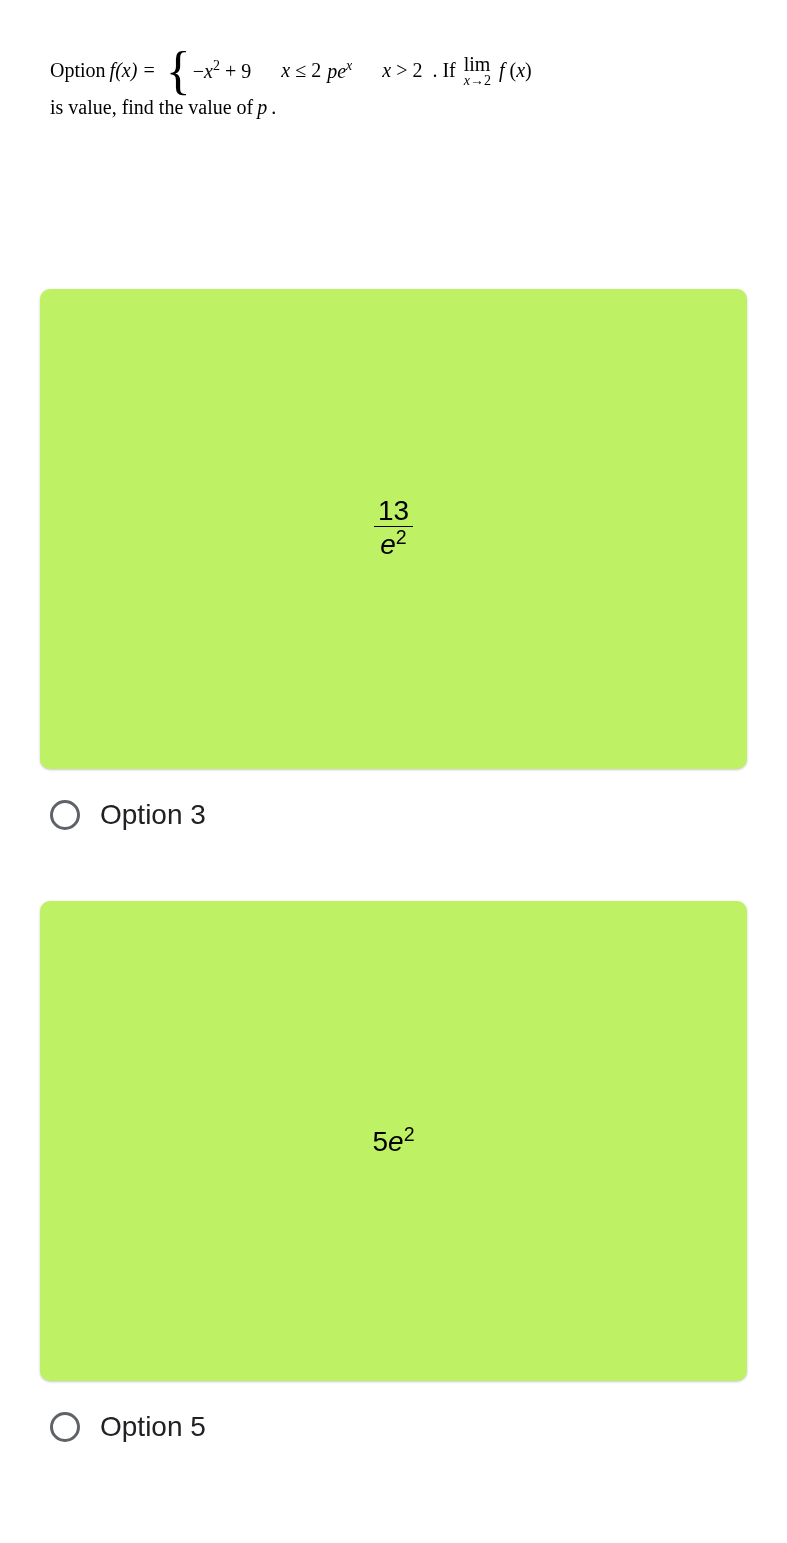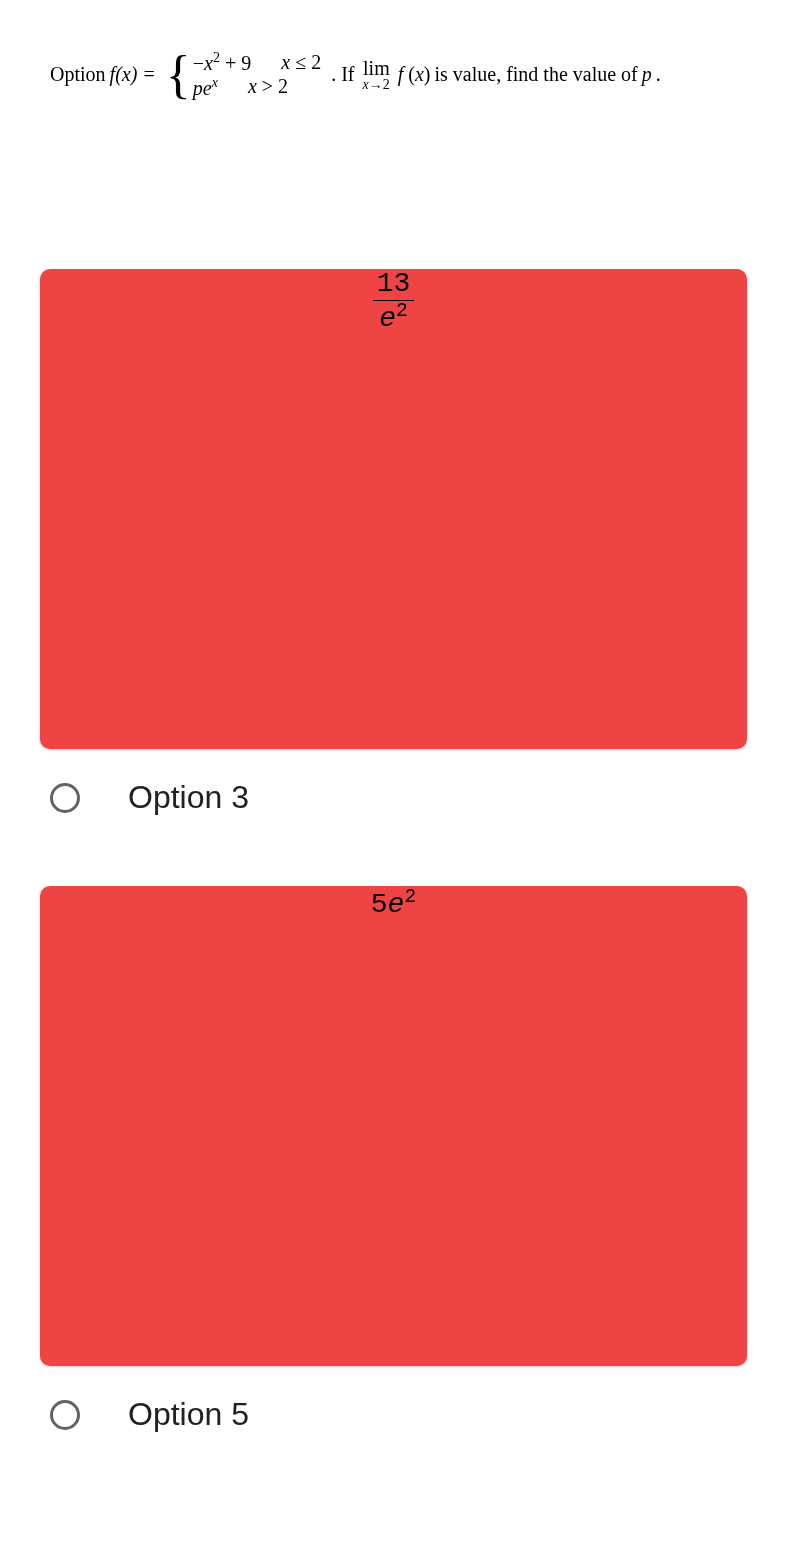--- a/index.html
+++ b/index.html
@@ -27,56 +27,58 @@
       margin: 0 6px;
     }
     .brace {
       font-size: 52px;
       font-weight: normal;
       line-height: 0.8;
       margin-right: 2px;
     }
     .piecewise-body {
       display: inline-flex;
-      flex-direction: column;
+      flex-direction: row;
+      gap: 6px;
     }
     .piecewise-row {
       display: flex;
       gap: 30px;
       align-items: center;
     }
     .italic {
       font-style: italic;
     }
     sup {
       font-size: 0.7em;
     }
     .limit {
       display: inline-flex;
       flex-direction: column;
-      align-items: flex-end;
+      align-items: flex-start;
       line-height: 1;
       margin: 0 4px;
     }
     .limit-top {
       font-size: 20px;
     }
     .limit-bottom {
       font-size: 14px;
     }
     .option-card {
-      background: #ef4444;
+      background: #bef264;
       border-radius: 10px;
       box-shadow: 0 1px 3px rgba(0,0,0,0.12), 0 1px 2px rgba(0,0,0,0.1);
       margin: 30px 20px 20px 20px;
       height: 480px;
       display: flex;
+      align-items: center;
       justify-content: center;
       font-size: 28px;
-      font-family: Liberation Mono, monospace;
+      font-family: Liberation Sans, sans-serif;
     }
     .fraction {
       display: inline-flex;
       flex-direction: column;
       align-items: center;
       line-height: 1.1;
     }
     .fraction-num {
       padding: 0 4px;
     }
@@ -95,23 +97,22 @@
     }
     .radio-circle {
       width: 30px;
       height: 30px;
       border: 3px solid #5f6368;
       border-radius: 50%;
       flex-shrink: 0;
     }
     .radio-label {
       font-family: Arial, 'Google Sans', sans-serif;
-      font-size: 32px;
+      font-size: 28px;
       color: #202124;
-      margin-left: 28px;
     }
     .spacer {
       height: 110px;
     }
   </style>
 </head>
 <body>
 
 <div class="question-text">
   <span>Option </span>

